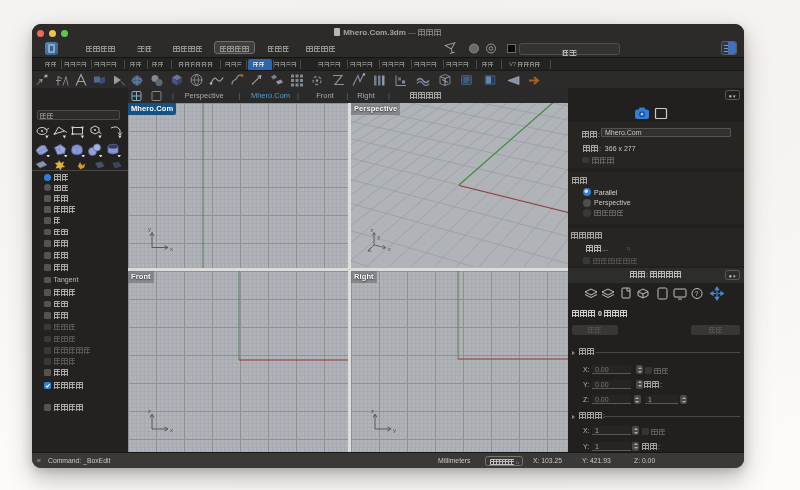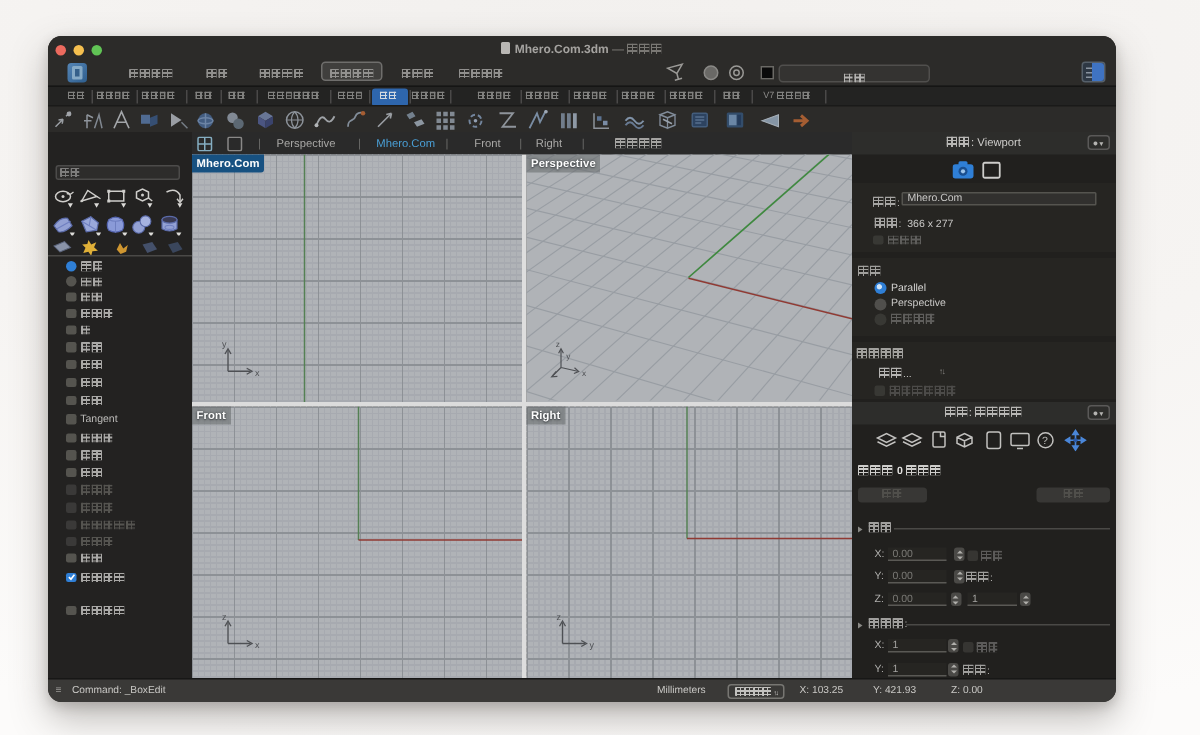--- a/index.html
+++ b/index.html
@@ -448,21 +448,20 @@
         </g>
         <text x="20" y="142" font-size="6" fill="#4e5054">z</text>
         <text x="42" y="161" font-size="6" fill="#4e5054">y</text>
       </svg>
       <div class="vlabel act" style="left:0;top:15px">Mhero.Com</div>
       <div class="vlabel" style="left:223px;top:15px">Perspective</div>
       <div class="vlabel" style="left:0;top:183px">Front</div>
       <div class="vlabel" style="left:223px;top:183px">Right</div>
     </div>
     <div id="rsb">
-      <div class="rhdr" style="top:0"><i class="cj" style="width:7.0px;height:7.0px;margin-right:1px"></i><i class="cj" style="width:7.0px;height:7.0px;margin-right:1px"></i>: Viewport</div>
       <div class="gearbtn" style="left:157px;top:2px"><span style="font-size:6px">●</span><span style="font-size:4.5px">▼</span></div>
       <svg style="left:67px;top:19px" width="70" height="13" viewBox="0 0 70 13">
         <rect x="0" y="2.5" width="14" height="9.5" rx="2" fill="#2f7fd6"></rect>
         <rect x="4" y="0.5" width="6" height="3" rx="1" fill="#2f7fd6"></rect>
         <circle cx="7" cy="7.2" r="3" fill="#1a4f90"></circle>
         <circle cx="7" cy="7.2" r="1.4" fill="#9cc4ea"></circle>
         <rect x="20.5" y="1.5" width="11" height="10" rx="1" fill="none" stroke="#cdccca" stroke-width="1.2"></rect>
       </svg>
       <div class="sec" style="top:34px;height:46px">
         <div class="abs" style="left:14px;top:9px"><i class="cj" style="width:7.0px;height:7.0px;margin-right:1px"></i><i class="cj" style="width:7.0px;height:7.0px;margin-right:1px"></i>:</div>

